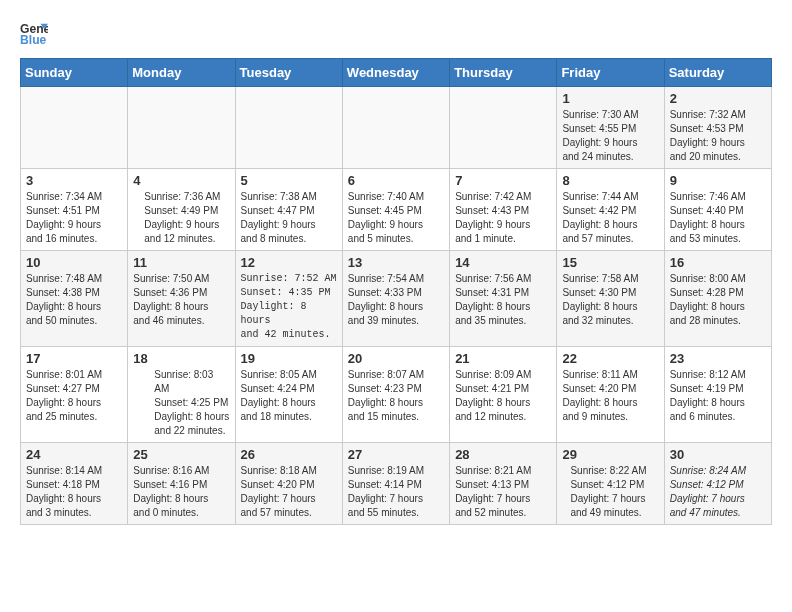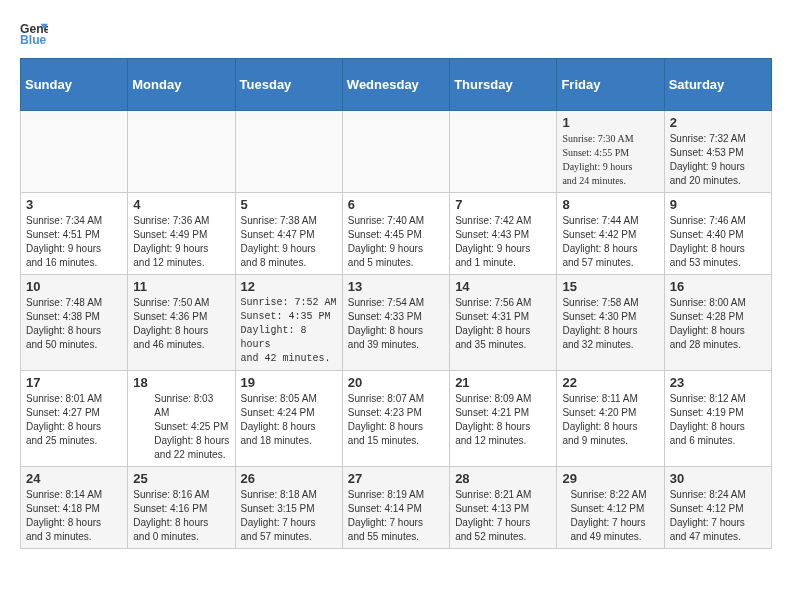--- a/index.html
+++ b/index.html
@@ -40,21 +40,21 @@
     table {
       width: 100%;
       border-collapse: collapse;
       table-layout: fixed;
     }
     thead tr th {
       background-color: #3a7bbf;
       color: #fff;
       font-size: 13px;
       font-weight: bold;
-      padding: 18px 4px;
+      padding: 6px 4px;
       text-align: left;
       border: 1px solid #2c6aa0;
     }
     tbody tr td {
       vertical-align: top;
       font-size: 10.5px;
       color: #333;
       padding: 4px 5px;
       border: 1px solid #ccc;
       height: 80px;
@@ -116,21 +116,21 @@
   </thead>
   <tbody id="calendar-body">
   <tr>
         <td class="empty-cell"></td>
         <td class="empty-cell"></td>
         <td class="empty-cell"></td>
         <td class="empty-cell"></td>
         <td class="empty-cell"></td>
         <td>
           <span class="day-number">1</span>
-          <div class="day-info" style="white-space: pre-line; font-family: Liberation Serif, serif;">Sunrise: 7:30 AM
+          <div class="day-info" style="white-space: pre-line;">Sunrise: 7:30 AM
 Sunset: 4:55 PM
 Daylight: 9 hours
 and 24 minutes.</div>
         </td>
         <td>
           <span class="day-number">2</span>
           <div class="day-info" style="white-space: pre-line;">Sunrise: 7:32 AM
 Sunset: 4:53 PM
 Daylight: 9 hours
 and 20 minutes.</div>
@@ -139,21 +139,21 @@
       <tr>
         <td>
           <span class="day-number">3</span>
           <div class="day-info" style="white-space: pre-line;">Sunrise: 7:34 AM
 Sunset: 4:51 PM
 Daylight: 9 hours
 and 16 minutes.</div>
         </td>
         <td>
           <span class="day-number">4</span>
-          <div class="day-info" style="white-space: pre-line;">Sunrise: 7:36 AM
+          <div class="day-info" style="white-space: pre-line; margin-left: 11px;">Sunrise: 7:36 AM
 Sunset: 4:49 PM
 Daylight: 9 hours
 and 12 minutes.</div>
         </td>
         <td>
           <span class="day-number">5</span>
           <div class="day-info" style="white-space: pre-line;">Sunrise: 7:38 AM
 Sunset: 4:47 PM
 Daylight: 9 hours
 and 8 minutes.</div>
@@ -300,21 +300,21 @@
         <td>
           <span class="day-number">25</span>
           <div class="day-info" style="white-space: pre-line;">Sunrise: 8:16 AM
 Sunset: 4:16 PM
 Daylight: 8 hours
 and 0 minutes.</div>
         </td>
         <td>
           <span class="day-number">26</span>
           <div class="day-info" style="white-space: pre-line;">Sunrise: 8:18 AM
-Sunset: 3:15 PM
+Sunset: 4:20 PM
 Daylight: 7 hours
 and 57 minutes.</div>
         </td>
         <td>
           <span class="day-number">27</span>
           <div class="day-info" style="white-space: pre-line;">Sunrise: 8:19 AM
 Sunset: 4:14 PM
 Daylight: 7 hours
 and 55 minutes.</div>
         </td>
@@ -327,20 +327,20 @@
         </td>
         <td>
           <span class="day-number">29</span>
           <div class="day-info" style="white-space: pre-line; margin-left: 8px;">Sunrise: 8:22 AM
 Sunset: 4:12 PM
 Daylight: 7 hours
 and 49 minutes.</div>
         </td>
         <td>
           <span class="day-number">30</span>
-          <div class="day-info" style="white-space: pre-line;">Sunrise: 8:24 AM
+          <div class="day-info" style="white-space: pre-line; font-style: italic;">Sunrise: 8:24 AM
 Sunset: 4:12 PM
 Daylight: 7 hours
 and 47 minutes.</div>
         </td>
       </tr>
     </tbody>
 </table>
 
 </body></html>

